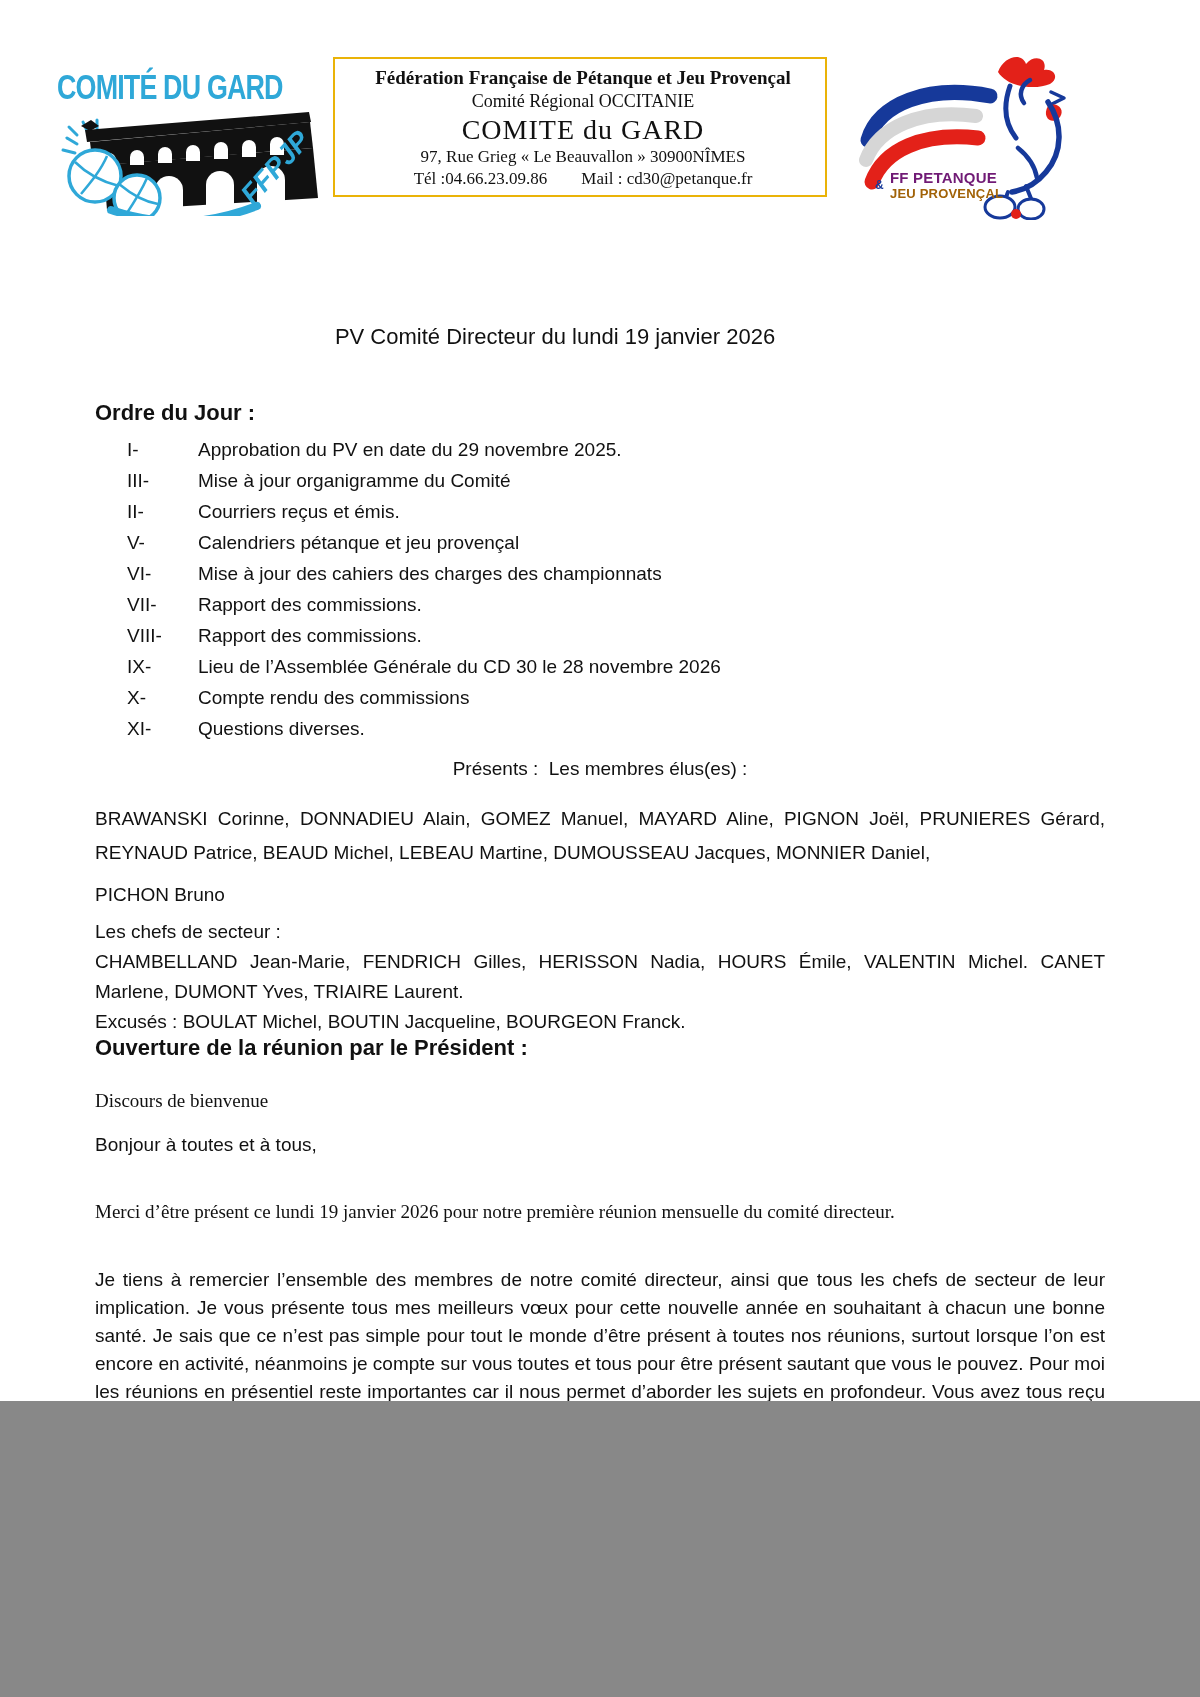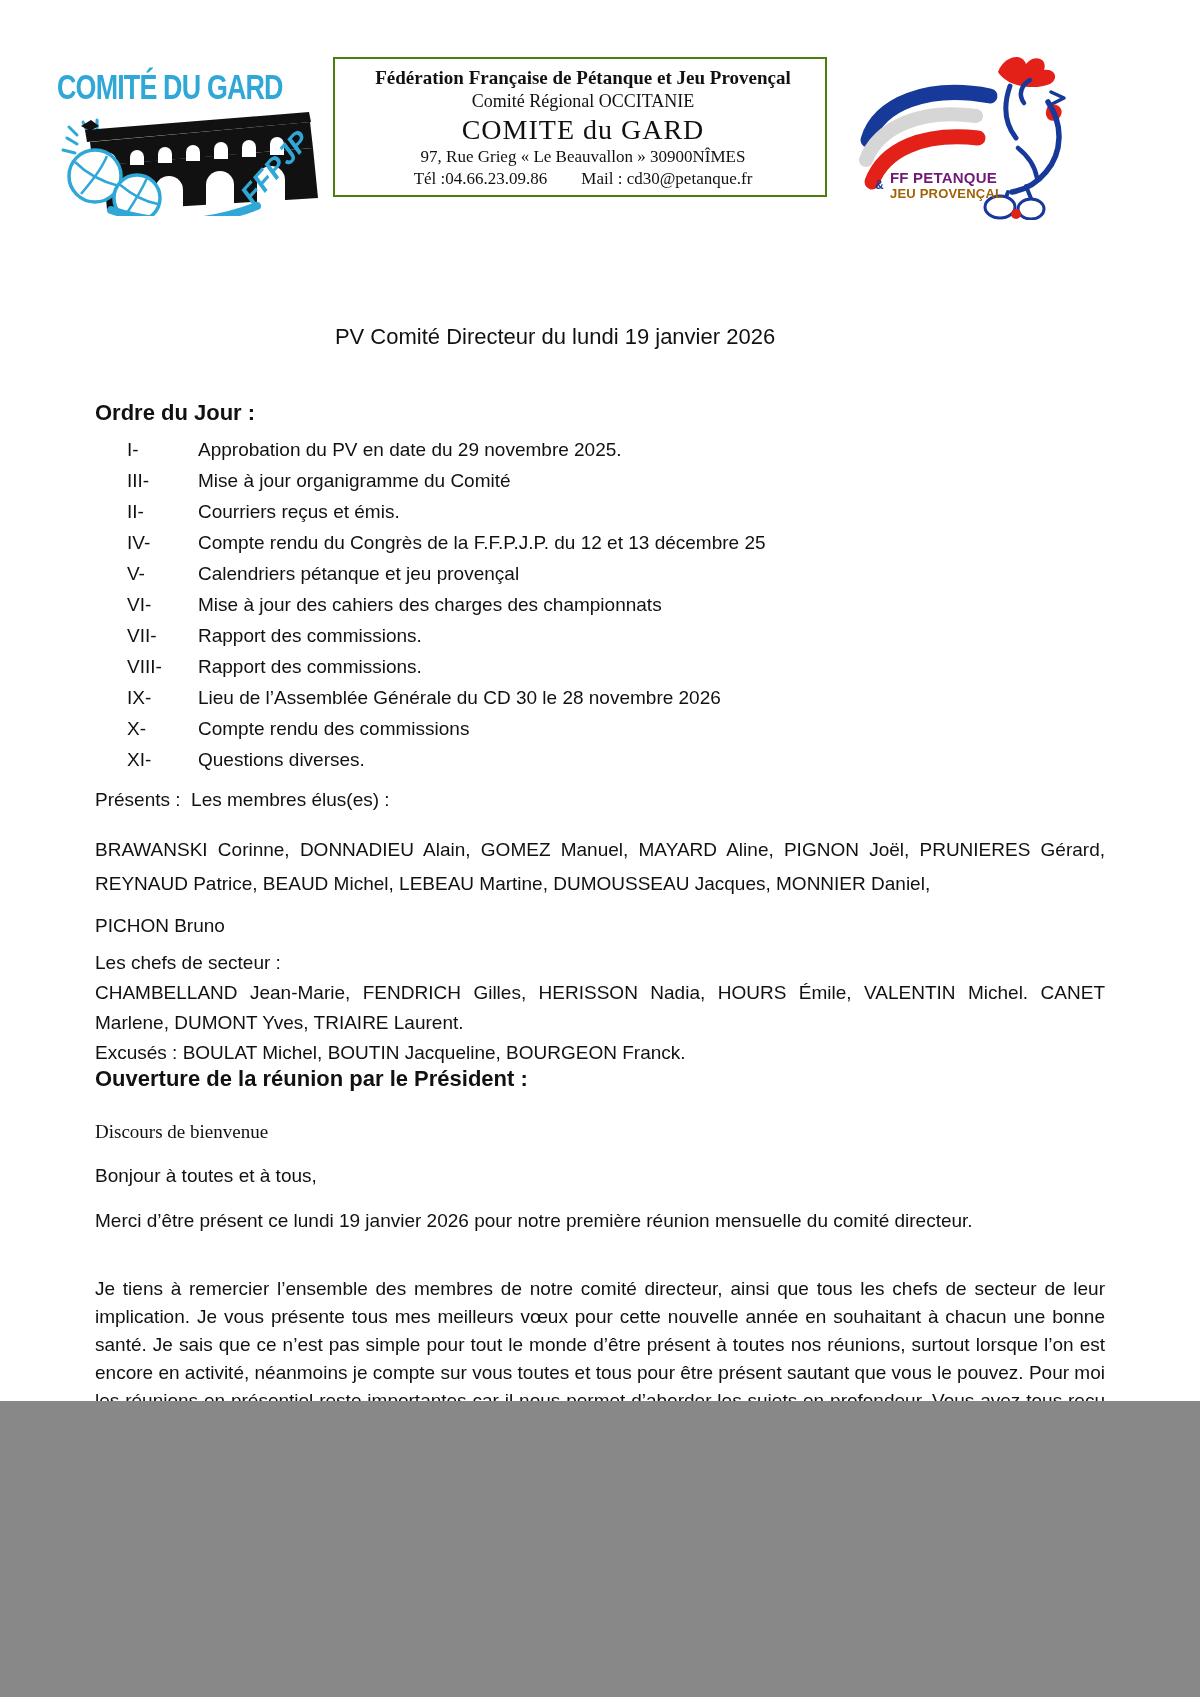--- a/index.html
+++ b/index.html
@@ -12,21 +12,21 @@
   .hdr{position:relative; height:230px;}
   .logo-left{position:absolute; left:57px; top:70px; width:268px;}
   .logo-left .cdg-title{
     font-weight:bold; font-size:32px; line-height:32px; white-space:nowrap;
     color:#2fa8d8; letter-spacing:-1px;
     transform:scale(0.84,1.08); transform-origin:left top;
   }
   .logo-left svg{display:block; margin-top:2px;}
   .info-box{
     position:absolute; left:333px; top:57px; width:494px; height:140px;
-    border:2px solid #4d7c0f; box-sizing:border-box; text-align:center;
+    border:2px solid #eab308; box-sizing:border-box; text-align:center;
     font-family:"Liberation Serif", serif; padding-top:7px;padding-left:6px;
   }
   .info-box .l1{font-weight:bold; font-size:19px; line-height:24px;}
   .info-box .l2{font-size:18px; line-height:23px;}
   .info-box .l3{font-size:28px; line-height:33px; letter-spacing:1px;}
   .info-box .l4{font-size:17px; line-height:22px;}
   .info-box .l5{font-size:17px; line-height:22px;}
   .info-box b{font-weight:normal;}
   .gap-sp{display:inline-block; width:34px;}
   .logo-right{position:absolute; left:858px; top:48px; width:215px; height:172px;}
@@ -39,29 +39,29 @@
   .content{margin:0 95px; font-size:19px; line-height:28px;}
   .doc-title{
     margin:92px 0 0 0; font-size:22px; line-height:30px; font-weight:normal;
     text-align:center; transform:translateX(-45px);
   }
   .h-bold{font-size:22px; line-height:30px; font-weight:bold; margin:46px 0 0 0;}
   .agenda{margin-top:6px;}
   .agenda-row{line-height:31px; padding-left:32px; display:flex;}
   .agenda-row .num{flex:0 0 71px;}
   .agenda-row .itx{flex:1;}
-  .presents{margin-top:11px; white-space:pre-wrap;}
+  .presents{margin-top:11px; white-space:pre-wrap;text-align:center;}
   .members{margin-top:19px; line-height:34px; text-align:justify;}
   .pichon{margin-top:11px;}
   .chefs-block{margin-top:8px; line-height:30px;}
   .chefs-names{text-align:justify;}
   .ouverture{margin-top:-4px;}
   .discours{margin-top:24px;font-family:Liberation Serif, serif;}
   .bonjour{margin-top:16px;}
-  .merci{margin-top:16px; line-height:29px; text-align:justify;}
+  .merci{margin-top:38px; line-height:29px; text-align:justify;font-family:Liberation Serif, serif;}
   .grand{margin-top:40px; line-height:28px; text-align:justify;}
   
   .page-badge{
     position:absolute; left:553px; top:1602px; width:92px; height:92px;
     border:2px solid #a9c2e1; border-radius:50%; box-sizing:border-box;
     text-align:center;
   }
   .page-badge .n{
     font-family:"Liberation Serif", serif; font-size:27px; color:#4576b4;
     line-height:86px;
@@ -191,24 +191,20 @@
         </div>
       <div class="agenda-row">
           <span class="num">III-</span>
           <span class="itx">Mise à jour organigramme du Comité</span>
         </div>
       <div class="agenda-row">
           <span class="num">II-</span>
           <span class="itx">Courriers reçus et émis.</span>
         </div>
       <div class="agenda-row">
-          <span class="num">IV-</span>
-          <span class="itx">Compte rendu du Congrès de la F.F.P.J.P. du 12 et 13 décembre 25</span>
-        </div>
-      <div class="agenda-row">
           <span class="num">V-</span>
           <span class="itx">Calendriers pétanque et jeu provençal</span>
         </div>
       <div class="agenda-row">
           <span class="num">VI-</span>
           <span class="itx">Mise à jour des cahiers des charges des championnats</span>
         </div>
       <div class="agenda-row">
           <span class="num">VII-</span>
           <span class="itx">Rapport des commissions.</span>

